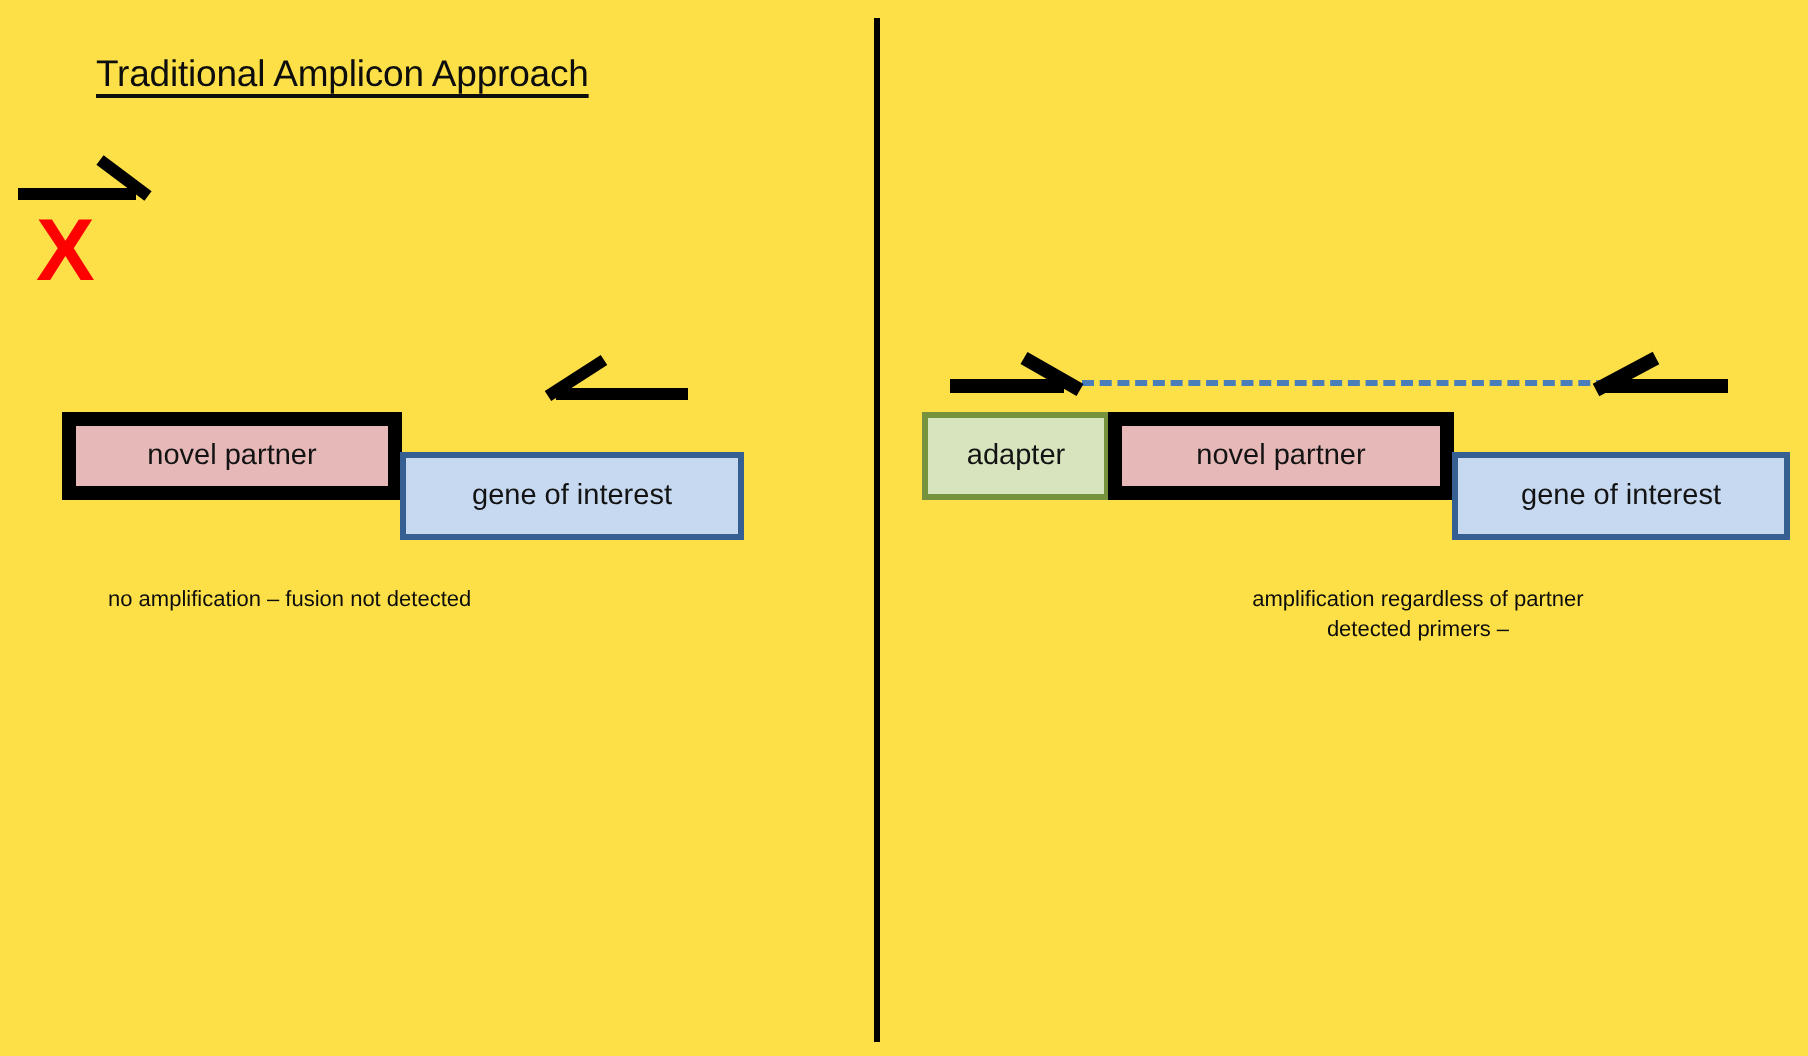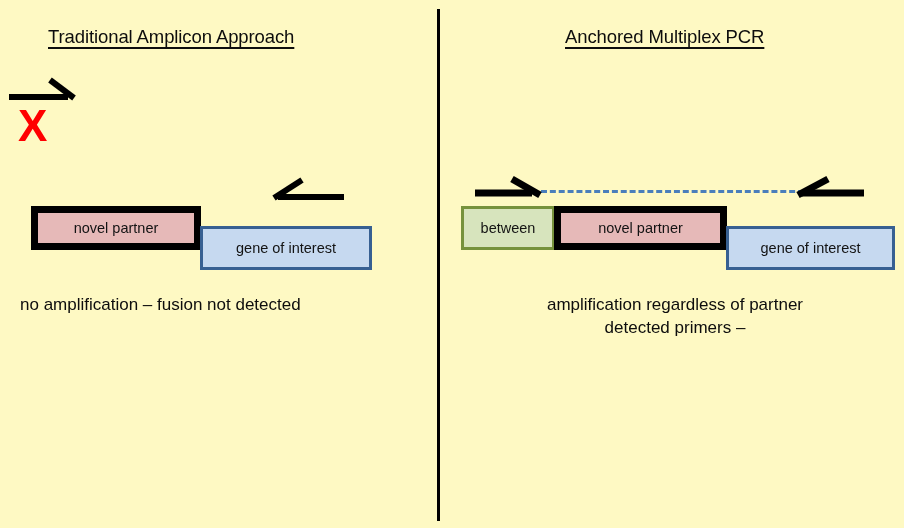--- a/index.html
+++ b/index.html
@@ -9,21 +9,21 @@
     background: #ffffff;
   }
   body {
     font-family: "Liberation Sans", sans-serif;
     color: #000000;
   }
   #canvas {
     position: relative;
     width: 904px;
     height: 528px;
-    background: #fef9c3;
+    background: #fde047;
     overflow: hidden;
   }
 
   
   .divider {
     position: absolute;
     left: 437px;
     top: 9px;
     width: 3px;
     height: 512px;
@@ -95,23 +95,24 @@
     left: 541px;
     top: 190px;
     width: 263px;
     height: 0;
     border-top: 3px dashed #4a7ebb;
   }
 
   
   .caption {
     position: absolute;
-    font-size: 17px;
+    font-size: 11px;
     color: #0d0d0d;
     line-height: 1.38;
+    margin-left: 34px;
   }
   #caption-left {
     left: 20px;
     top: 293px;
     width: 400px;
     text-align: left;
     white-space: nowrap;
   }
   #caption-right {
     left: 455px;
@@ -139,35 +140,34 @@
   <svg class="arrow-svg" id="arrow-l-rev" width="88" height="26" viewBox="0 0 88 26">
     <line x1="20" y1="19" x2="86" y2="19" stroke="#000000" stroke-width="6"></line>
     <line x1="44" y1="2" x2="16" y2="20" stroke="#000000" stroke-width="6" stroke-linecap="butt"></line>
   </svg>
 
   <div class="block block-red" id="blk-l-novel">novel partner</div>
   <div class="block block-blue" id="blk-l-gene">gene of interest</div>
 
   <div class="caption" id="caption-left">no amplification – fusion not detected</div>
 
-  <div class="panel-title" id="title-right">Anchored Multiplex PCR</div>
 
   <div id="dashed-line"></div>
 
   <svg class="arrow-svg" id="arrow-r-fwd" width="72" height="26" viewBox="0 0 72 26">
     <line x1="1" y1="15" x2="58" y2="15" stroke="#000000" stroke-width="7"></line>
     <line x1="38" y1="1" x2="66" y2="17" stroke="#000000" stroke-width="7" stroke-linecap="butt"></line>
   </svg>
 
   <svg class="arrow-svg" id="arrow-r-rev" width="82" height="26" viewBox="0 0 82 26">
     <line x1="18" y1="15" x2="80" y2="15" stroke="#000000" stroke-width="7"></line>
     <line x1="44" y1="1" x2="14" y2="17" stroke="#000000" stroke-width="7" stroke-linecap="butt"></line>
   </svg>
 
-  <div class="block block-green" id="blk-r-adapter">between</div>
+  <div class="block block-green" id="blk-r-adapter">adapter</div>
   <div class="block block-red" id="blk-r-novel">novel partner</div>
   <div class="block block-blue" id="blk-r-gene">gene of interest</div>
 
   <div class="caption" id="caption-right">
     <div>amplification regardless of partner</div>
     <div>detected primers –</div>
   </div>
 
 </div>
 

